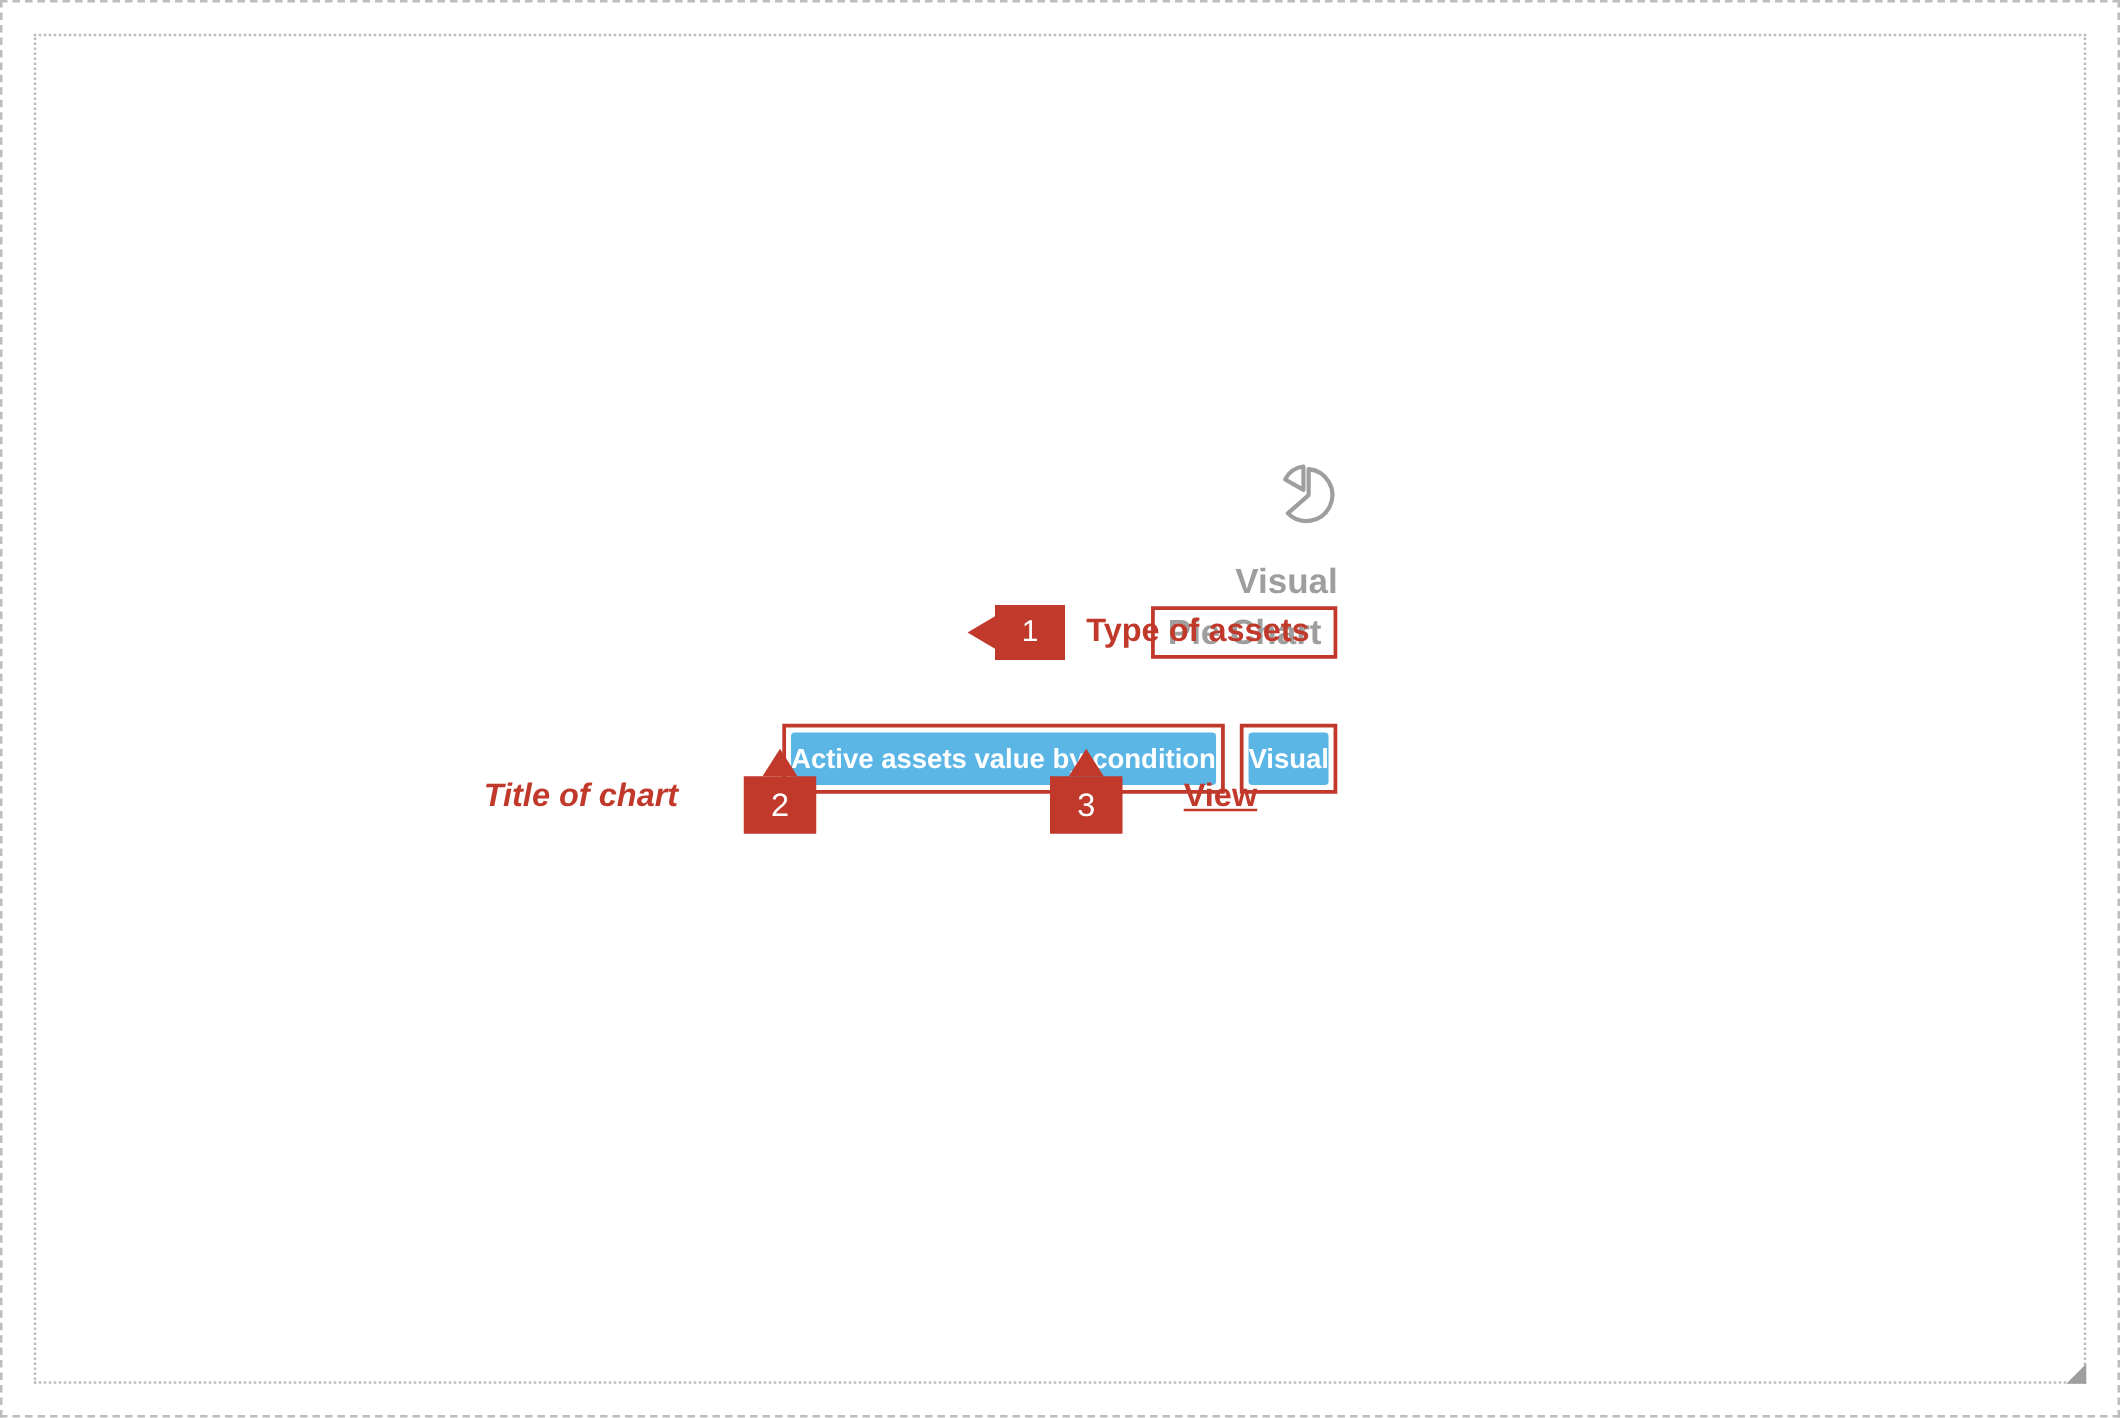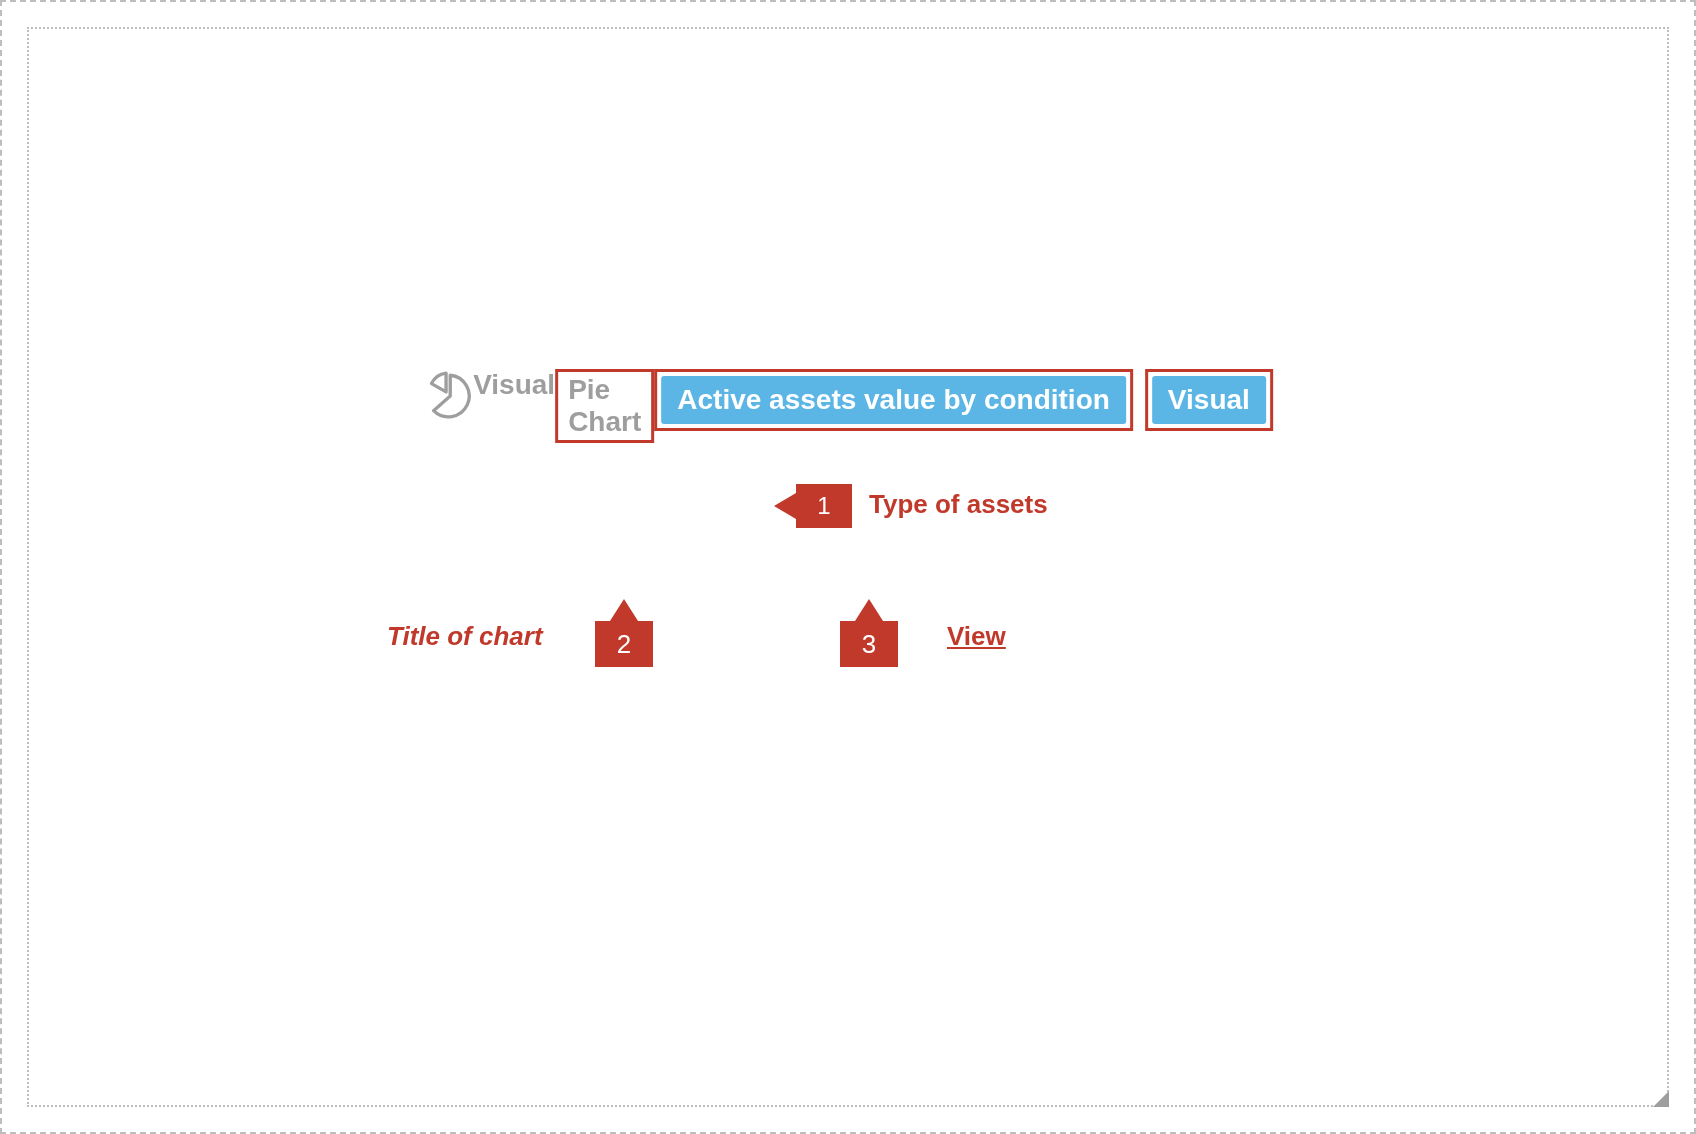--- a/index.html
+++ b/index.html
@@ -41,21 +41,22 @@
       border-right: 16px solid #9e9e9e;
       border-top: 16px solid transparent;
       cursor: nwse-resize;
     }
     .center-block {
       position: absolute;
       left: 50%;
       top: 340px;
       transform: translateX(-50%);
       display: flex;
-      align-items: flex-start;
+      flex-direction: column;
+      align-items: flex-end;
     }
     .pie-icon {
       width: 50px;
       height: 50px;
       margin-bottom: 30px;
     }
     .visual-label {
       font-size: 28px;
       font-weight: 600;
       color: #9e9e9e;
@@ -78,23 +79,23 @@
     }
     .chip-outline {
       border: 3px solid #c1392b;
       padding: 4px;
       background: transparent;
       position: relative;
     }
     .chip {
       background: #5bb6e6;
       color: #fff;
-      font-size: 28px;
+      font-size: 22px;
       font-weight: 600;
-      padding: 8px 16px;
+      padding: 8px 0;
       border-radius: 3px;
       white-space: nowrap;
       cursor: pointer;
     }
     .arrow-up {
       position: absolute;
       left: 50%;
       transform: translateX(-50%);
       display: flex;
       flex-direction: column;

